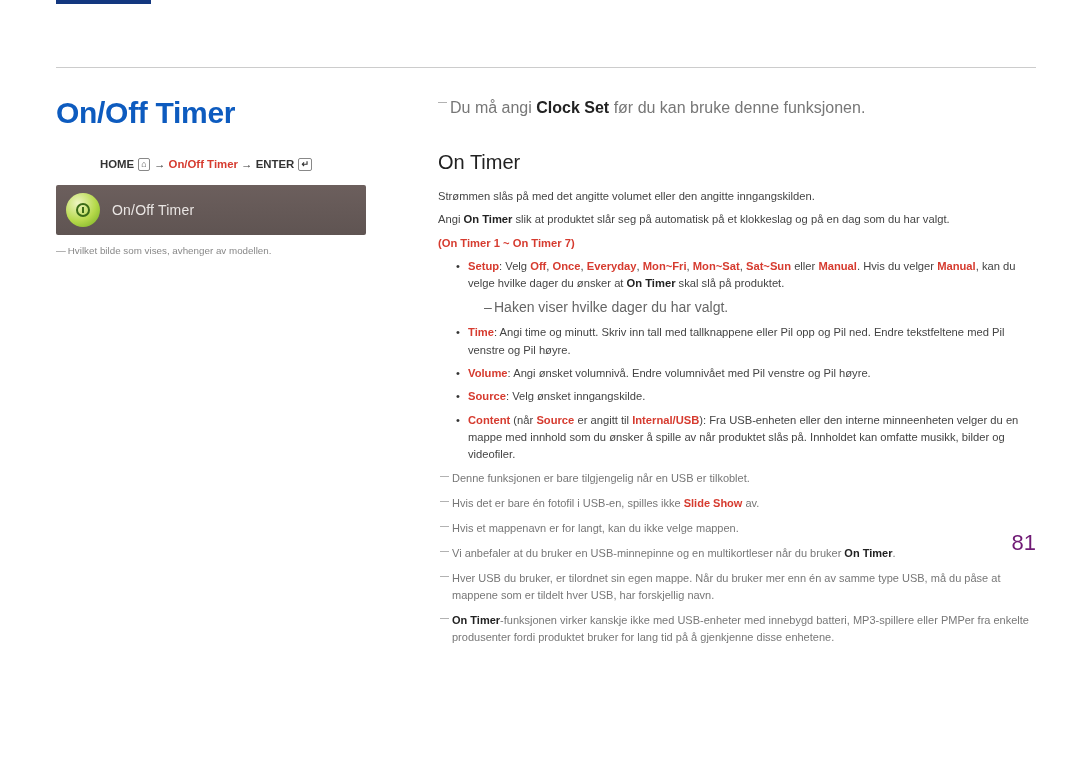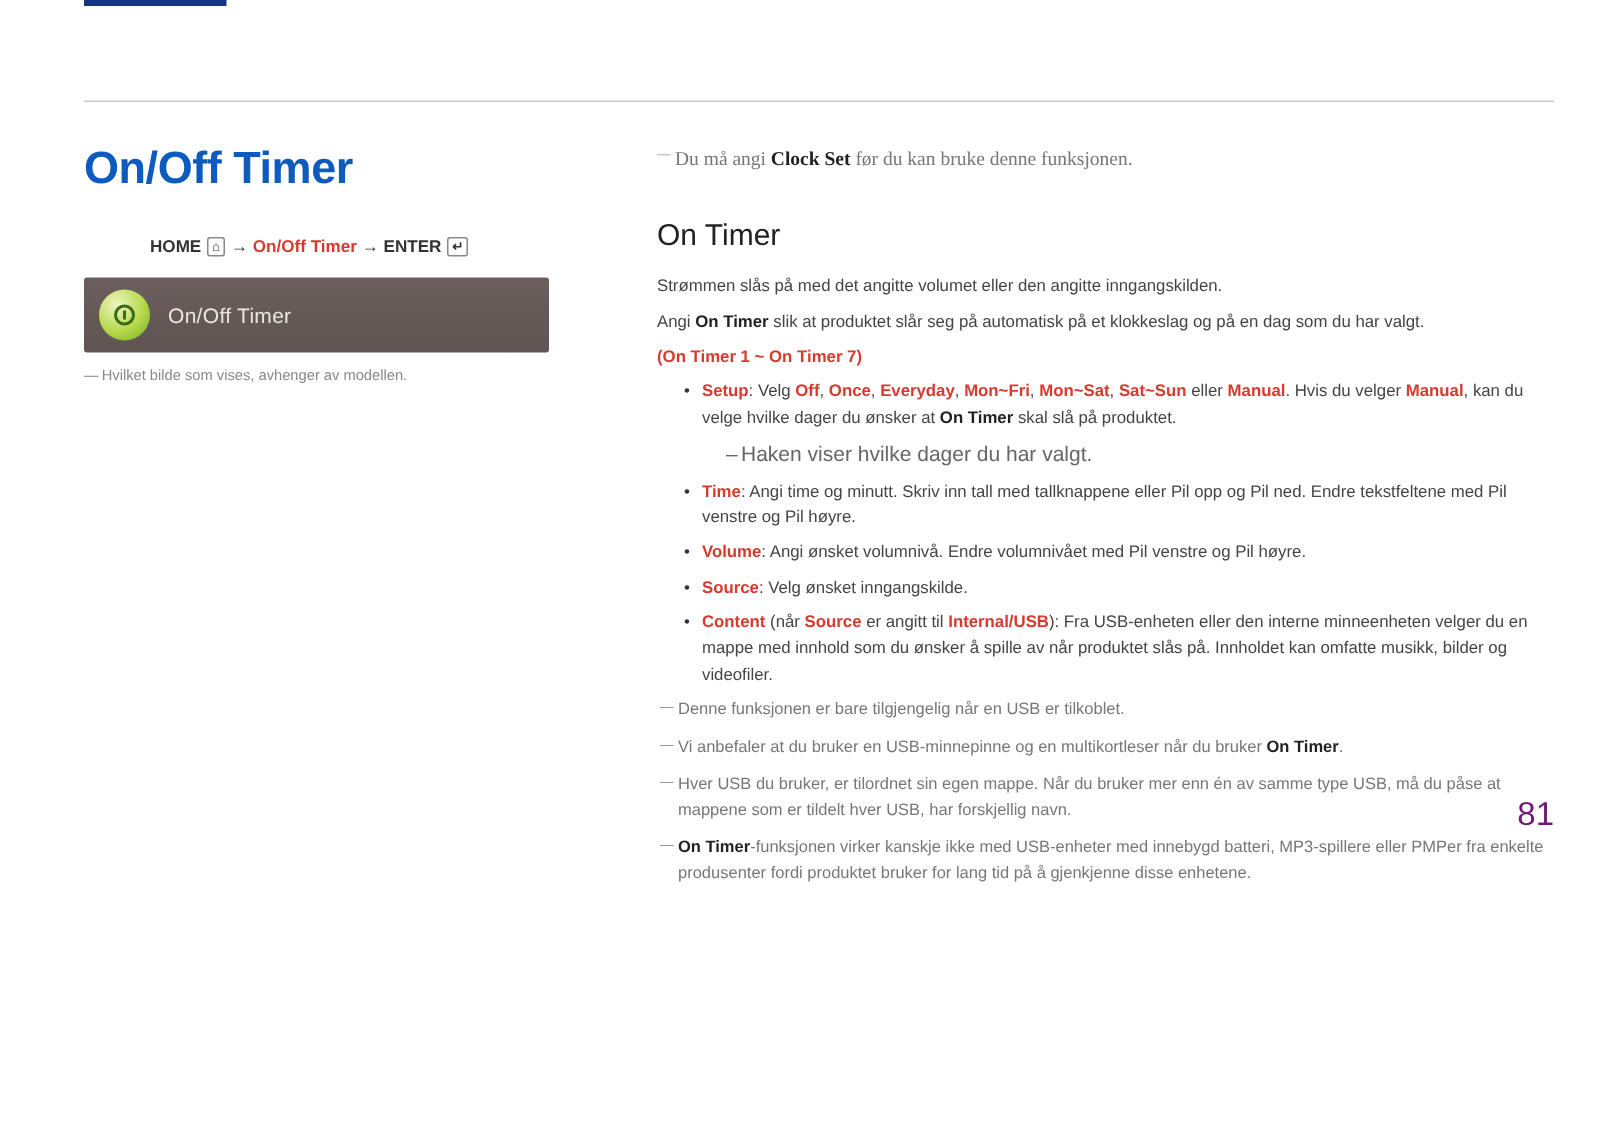--- a/index.html
+++ b/index.html
@@ -27,21 +27,21 @@
   .right strong { font-weight:700; color:#222; }
   .bullets { list-style: none; padding-left: 18px; }
   .bullets > li { position:relative; padding-left:12px; margin-bottom:6px; }
   .bullets > li::before { content:"•"; position:absolute; left:0; top:0; color:#333; }
   .sub { list-style:none; padding-left:16px; margin-top:4px; }
   .sub li { position:relative; padding-left:10px; margin-bottom:4px; font-size:14px; color:#666; }
   .sub li::before { content:"–"; position:absolute; left:0; top:0; color:#666; }
   .notes { list-style:none; padding-left:2px; margin-top:4px; }
   .notes li { position:relative; padding-left:12px; margin-bottom:8px; font-size:11px; color:#777; }
   .notes li::before { content:"―"; position:absolute; left:0; top:0; color:#888; font-size:9px; }
-  .topnote { font-size:13px; color:#777; padding-left:12px; position:relative;font-family:Liberation Serif, serif; }
+  .topnote { font-size:16px; color:#777; padding-left:12px; position:relative; }
   .topnote::before { content:"―"; position:absolute; left:0; top:0; color:#888; font-size:9px; }
   .pagenum { position:absolute; bottom:18px; right:44px; font-size:22px; color:#701a75; font-weight:300; }
 </style>
 </head>
 <body>
 
 <div class="page">
   <div class="topbar"></div>
   <div class="toprule"></div>
 
@@ -85,20 +85,22 @@
             </ul>
         </li>
         <li><span class="red">Time</span><span>: Angi time og minutt. Skriv inn tall med tallknappene eller Pil opp og Pil ned. Endre tekstfeltene med Pil venstre og Pil høyre.</span></li>
         <li><span class="red">Volume</span><span>: Angi ønsket volumnivå. Endre volumnivået med Pil venstre og Pil høyre.</span></li>
         <li><span class="red">Source</span><span>: Velg ønsket inngangskilde.</span></li>
         <li><span class="red">Content</span><span> (når </span><span class="red">Source</span><span> er angitt til </span><span class="red">Internal/USB</span><span>): Fra USB-enheten eller den interne minneenheten velger du en mappe med innhold som du ønsker å spille av når produktet slås på. Innholdet kan omfatte musikk, bilder og videofiler.</span></li>
       </ul>
 
       <ul class="notes">
         <li>Denne funksjonen er bare tilgjengelig når en USB er tilkoblet.</li>
+        <li><span>Hvis det er bare én fotofil i USB-en, spilles ikke </span><span class="red">Slide Show</span><span> av.</span></li>
+        <li>Hvis et mappenavn er for langt, kan du ikke velge mappen.</li>
         <li><span>Vi anbefaler at du bruker en USB-minnepinne og en multikortleser når du bruker </span><strong>On Timer</strong><span>.</span></li>
         <li>Hver USB du bruker, er tilordnet sin egen mappe. Når du bruker mer enn én av samme type USB, må du påse at mappene som er tildelt hver USB, har forskjellig navn.</li>
         <li><strong>On Timer</strong><span>-funksjonen virker kanskje ikke med USB-enheter med innebygd batteri, MP3-spillere eller PMPer fra enkelte produsenter fordi produktet bruker for lang tid på å gjenkjenne disse enhetene.</span></li>
       </ul>
     </div>
   </div>
 
   <div class="pagenum">81</div>
 </div>
 

